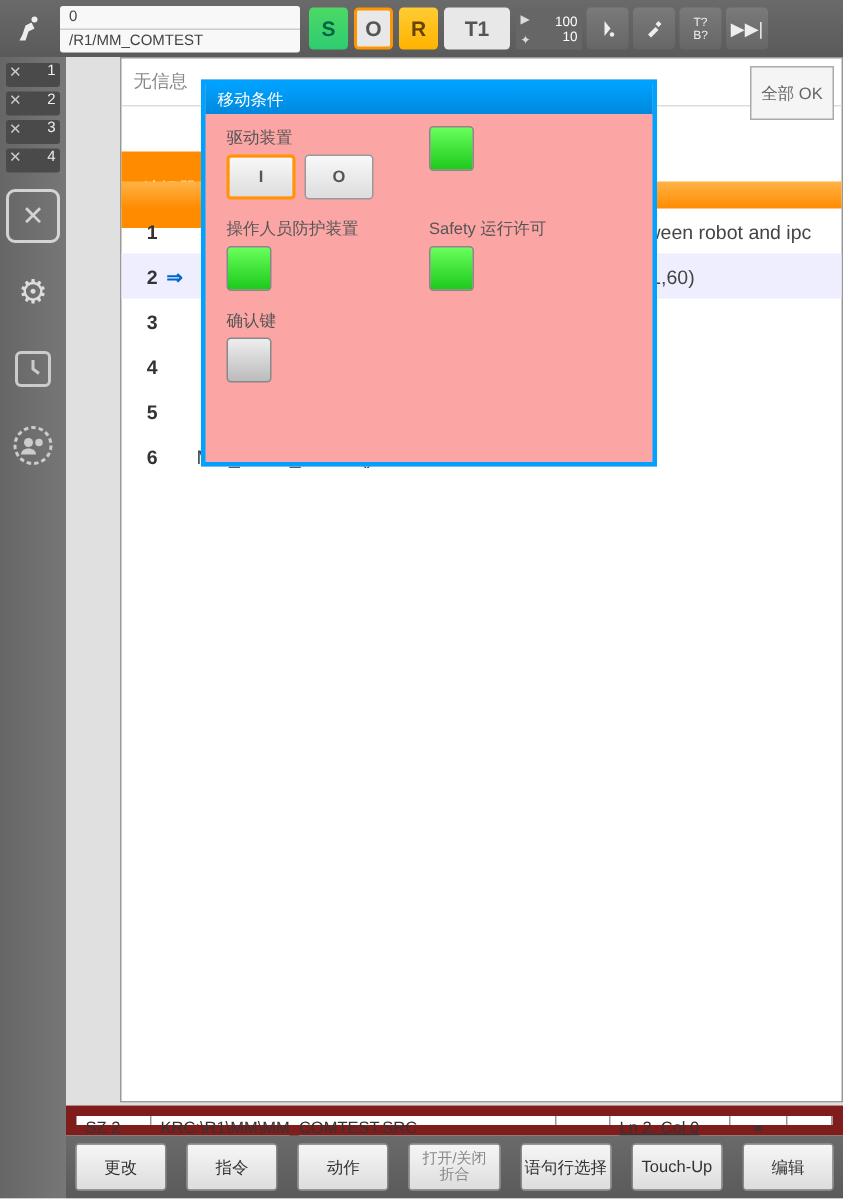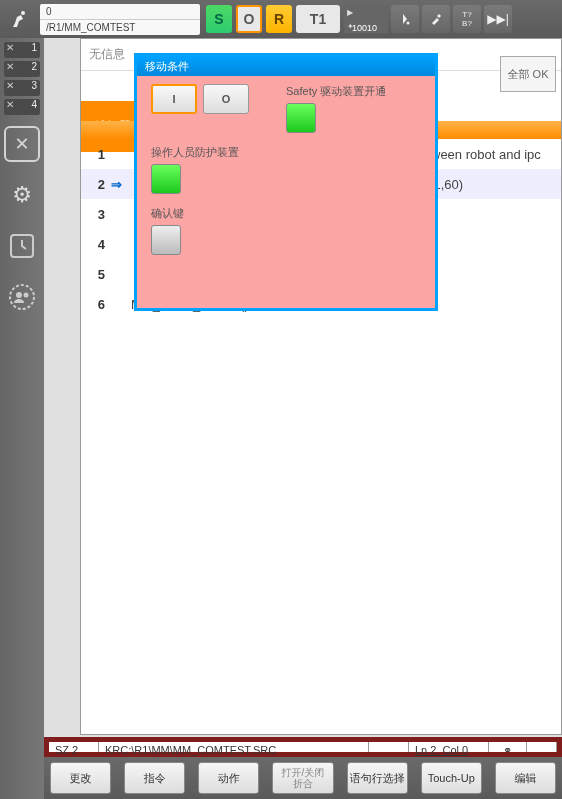--- a/index.html
+++ b/index.html
@@ -10,38 +10,38 @@
   .robot-icon { width:38px; height:38px; display:flex; align-items:center; justify-content:center; color:#fff; font-size:20px; }
   .path-block { flex:0 0 160px; display:flex; flex-direction:column; background:#f8f8f8; border-radius:2px; margin:2px; }
   .path-block div { font-size:10px; padding:2px 6px; color:#444; }
   .path-block div:first-child { border-bottom:1px solid #ccc; }
   .stat-group { display:flex; gap:4px; margin-left:4px; }
   .stat-btn { width:26px; height:28px; border-radius:3px; display:flex; align-items:center; justify-content:center; font-weight:bold; font-size:14px; }
   .stat-s { background:linear-gradient(#4cd964,#2ecc71); color:#064; }
   .stat-o { background:#e8e8e8; border:2px solid #ff9500; color:#555; }
   .stat-r { background:linear-gradient(#ffcc33,#ffb300); color:#664400; }
   .stat-t1 { background:#e8e8e8; color:#555; width:44px; }
-  .speed-block { width:44px; height:28px; background:#666; margin-left:4px; color:#fff; font-size:9px; display:flex; flex-direction:row; align-items:flex-end; justify-content:center; padding-right:3px; position:relative; }
+  .speed-block { width:44px; height:28px; background:#666; margin-left:4px; color:#fff; font-size:9px; display:flex; flex-direction:column; align-items:flex-end; justify-content:center; padding-right:3px; position:relative; }
   .speed-block::before { content:"▶"; position:absolute; left:3px; top:3px; font-size:8px; color:#ddd; }
   .speed-block::after { content:"✦"; position:absolute; left:3px; bottom:2px; font-size:8px; color:#ddd; }
   .icon-btn { width:28px; height:28px; background:linear-gradient(#7a7a7a,#666); margin-left:3px; border-radius:3px; display:flex; align-items:center; justify-content:center; color:#eee; font-size:12px; }
 
   
   .leftbar { position:absolute; left:0; top:38px; width:44px; bottom:0; background:linear-gradient(to right,#666,#777); display:flex; flex-direction:column; align-items:center; padding-top:4px; gap:3px; }
   .leftbar .mini { width:36px; height:16px; background:#4a4a4a; border-radius:2px; position:relative; }
   .leftbar .mini::before { content:"✕"; position:absolute; left:2px; top:0; font-size:10px; color:#ccc; }
   .leftbar .mini::after { content:attr(data-n); position:absolute; right:3px; top:0; font-size:10px; color:#eee; }
   .leftbar .close { width:36px; height:36px; margin-top:8px; border:2px solid #fff; border-radius:6px; display:flex; align-items:center; justify-content:center; color:#fff; font-size:18px; opacity:.7; }
   .leftbar .gear, .leftbar .clock, .leftbar .users { width:36px; height:36px; margin-top:12px; display:flex; align-items:center; justify-content:center; color:#ddd; font-size:22px; }
   .gear{margin-top:90px;}
 
   
   .main { position:absolute; left:44px; top:38px; right:0; bottom:64px; background:#ffffff; border:1px solid #999;margin-left:36px; }
   .info-strip { height:32px; display:flex; align-items:center; padding:0 8px; color:#888; font-size:12px; border-bottom:1px solid #ddd; }
-  .all-ok { position:absolute; right:6px; top:44px; width:56px; height:36px; border:1px solid #aaa; background:#f5f5f5; display:flex; align-items:center; justify-content:center; font-size:11px; color:#666;margin-top:12px; }
+  .all-ok { position:absolute; right:6px; top:44px; width:56px; height:36px; border:1px solid #aaa; background:#f5f5f5; display:flex; align-items:center; justify-content:center; font-size:11px; color:#666; }
   .editor-tab { position:absolute; left:0; top:62px; background:#ff8c00; color:#fff; font-size:12px; padding:17px 14px; border-radius:0 3px 0 0; }
   .orange-strip { position:absolute; left:0; right:0; top:82px; height:18px; background:linear-gradient(#ffb347,#ff8c00); }
   .code { position:absolute; left:0; top:100px; right:0; bottom:0; font-family:"Courier New",monospace; font-size:13px; }
   .line { display:flex; align-items:center; height:30px; }
   .ln { width:30px; text-align:right; padding-right:6px; color:#333; font-weight:bold; }
   .ptr { width:20px; color:#06c; font-weight:bold; }
   .code-text { color:#444; }
 
   
   .dialog { position:absolute; left:108px; top:53px; width:304px; height:258px; background:#fca5a5; border:3px solid #00a2ff; z-index:10;margin-left:26px; }
@@ -51,21 +51,21 @@
   .dlg-col { width:50%; }
   .dlg-label { font-size:11px; color:#555; margin-bottom:4px; }
   .io-wrap { display:flex; gap:6px; margin-bottom:12px; }
   .io-btn { width:46px; height:30px; border:1px solid #999; background:linear-gradient(#f8f8f8,#ddd); border-radius:3px; display:flex; align-items:center; justify-content:center; font-weight:bold; color:#555; }
   .io-btn.sel { border:2px solid #ff9500; }
   .lamp { width:30px; height:30px; border-radius:3px; border:1px solid #888; margin-bottom:12px; }
   .lamp.green { background:linear-gradient(#6aff5c,#1cc91c); }
   .lamp.grey { background:linear-gradient(#eee,#bbb); }
 
   
-  .status { position:absolute; left:44px; right:0; bottom:42px; height:20px; background:#fff; border:5px solid #7f1d1d; display:flex; font-size:11px; color:#333; }
+  .status { position:absolute; left:44px; right:0; bottom:42px; height:20px; background:#fff; border:7px solid #7f1d1d; display:flex; font-size:11px; color:#333; }
   .status div { border-right:1px solid #999; padding:2px 6px; }
   .status .sz { width:50px; }
   .status .path { flex:0 0 270px; }
   .status .spacer { flex:1; border-right:1px solid #999; }
   .status .pos { width:80px;text-decoration:underline; }
   .status .link { width:38px; text-align:center; }
   .status .last { width:30px; }
 
   
   .bottombar { position:absolute; left:44px; right:0; bottom:0; height:42px; background:linear-gradient(#6a6a6a,#5a5a5a); display:flex; align-items:center; gap:13px; padding:0 6px; }
@@ -173,33 +173,37 @@
       </div>
   </div>
 </div>
 <div class="all-ok">全部 OK</div>
 
 <div class="dialog">
   <div class="dlg-title">移动条件</div>
   <div class="dlg-body">
     <div class="dlg-row">
       <div class="dlg-col">
+        <div class="dlg-label">驱动装置</div>
         <div class="io-wrap">
           <div class="io-btn sel">I</div>
           <div class="io-btn">O</div>
         </div>
       </div>
       <div class="dlg-col">
-        <div class="dlg-label">Safety 驱动装置开通</div>
         <div class="lamp green"></div>
       </div>
     </div>
     <div class="dlg-row">
       <div class="dlg-col">
         <div class="dlg-label">操作人员防护装置</div>
+        <div class="lamp green"></div>
+      </div>
+      <div class="dlg-col">
+        <div class="dlg-label">Safety 运行许可</div>
         <div class="lamp green"></div>
       </div>
     </div>
     <div class="dlg-row">
       <div class="dlg-col">
         <div class="dlg-label">确认键</div>
         <div class="lamp grey"></div>
       </div>
     </div>
   </div>

